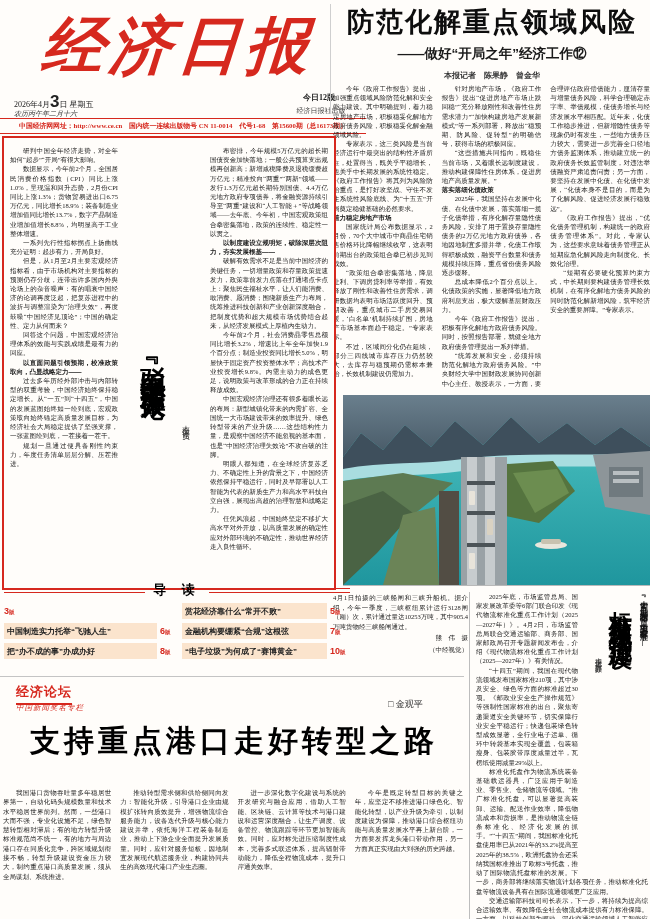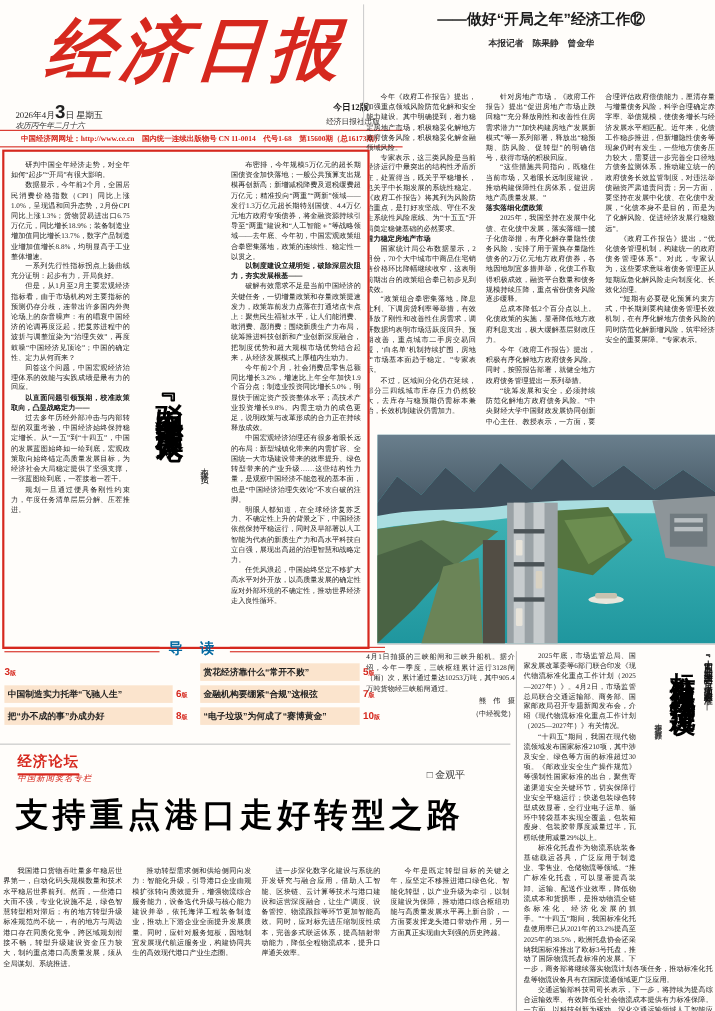--- a/index.html
+++ b/index.html
@@ -45,35 +45,35 @@
   .vhead{writing-mode:vertical-rl;text-align:center;height:100%;}
   .vhead .vt{display:block;font-family:"Liberation Sans",sans-serif;font-weight:700;font-size:25px;
              letter-spacing:3px;color:#000;}
   .vhead .vb{display:block;font-size:7.5px;margin-top:120px;margin-left:10px;color:#333;letter-spacing:2px;}
   .lead{font-family:"Liberation Sans",sans-serif;font-weight:700;font-size:6.8px;line-height:9.2px;
         text-align:justify;text-indent:2em;margin:2px 0;}
   
   .daodu{position:absolute;left:4px;top:581px;width:346px;}
   .dd-titlerow{display:flex;align-items:center;gap:8px;margin-bottom:4px;}
   .dd-line{flex:1;border-top:1px solid #d6281e;height:3px;border-bottom:1px solid #d6281e;}
-  .dd-title{color:#0369a1;font-size:13px;letter-spacing:6px;}
+  .dd-title{color:#000000;font-size:13px;letter-spacing:6px;}
   .dd-grid{display:grid;grid-template-columns:176px 168px;column-gap:2px;row-gap:4px;}
   .dd-item{display:flex;align-items:center;gap:3px;}
   .dd-text{flex:1;background:#fbe4cd;font-family:"Liberation Sans",sans-serif;font-weight:700;
            font-size:8px;padding:2.5px 3px;color:#222;white-space:nowrap;overflow:hidden;}
   .dd-page{width:20px;color:#d6281e;font-family:"Liberation Sans",sans-serif;font-weight:700;font-size:9px;text-align:left;}
   .dd-page i{font-style:normal;font-size:5.5px;}
   .hr1{position:absolute;left:0;top:676px;width:464px;height:1px;background:#c4c4c4;}
   
   .forum-label{position:absolute;left:16px;top:683px;color:#d6281e;font-size:13px;
                font-family:"Liberation Sans",sans-serif;font-weight:700;border-bottom:2px solid #d6281e;
                padding-bottom:2px;letter-spacing:1px;}
   .forum-sub{position:absolute;left:16px;top:703px;color:#d6281e;font-size:7.5px;font-style:italic;letter-spacing:1px;}
   .jgp{position:absolute;left:388px;top:698px;font-size:9px;color:#333;}
-  .forum-title{position:absolute;left:14px;top:721px;width:452px;font-size:30px;letter-spacing:4px;color:#000;white-space:nowrap;}
+  .forum-title{position:absolute;left:30px;top:721px;width:452px;font-size:30px;letter-spacing:4px;color:#000;white-space:nowrap;}
   .forum-body{position:absolute;left:3px;top:788px;width:460px;height:131px;display:flex;gap:9px;overflow:hidden;}
   .forum-body .fcol{flex:1;font-size:6.5px;line-height:9.3px;text-align:justify;overflow:hidden;}
   .fcol p{margin:0;text-indent:2em;}
   .vrule2{position:absolute;left:469px;top:592px;width:1px;height:327px;background:#bdbdbd;}
   
   .std{position:absolute;left:476px;top:592px;width:172px;height:327px;overflow:hidden;}
   .std-titleblock{float:right;width:64px;height:274px;margin-left:6px;margin-bottom:3px;
                   writing-mode:vertical-rl;text-align:start;}
   .std-side{display:block;font-size:8px;font-weight:700;letter-spacing:2px;color:#111;}
   .std-vtitle{display:block;font-family:"Liberation Sans",sans-serif;font-weight:700;font-size:23px;
@@ -88,20 +88,21 @@
 
   <div class="logo">经济日报</div>
   <div class="mh-date"><span>2026年4月</span><b>3</b><span>日  星期五</span></div>
   <div class="mh-lunar">农历丙午年二月十六</div>
   <div class="mh-r1">今日12版</div>
   <div class="mh-r2">经济日报社出版</div>
   <div class="infobar">中国经济网网址：http://www.ce.cn　国内统一连续出版物号 CN 11-0014　代号1-68　第15600期（总16173期）</div>
   <div class="mh-vrule"></div>
 
   <div class="top-head">
+    <div class="top-title hei">防范化解重点领域风险</div>
     <div class="top-sub hei">——做好“开局之年”经济工作⑫</div>
     <div class="top-by">本报记者　陈果静　曾金华</div>
   </div>
   <div class="top-body">
     <div>
         <p>今年《政府工作报告》提出，加强重点领域风险防范化解和安全能力建设。其中明确提到，着力稳定房地产市场，积极稳妥化解地方政府债务风险，积极稳妥化解金融领域风险。</p>
         <p>专家表示，这三类风险是当前经济运行中最突出的结构性矛盾所在，处置得当，既关乎平稳增长，也关乎中长期发展的系统性稳定。《政府工作报告》将其列为风险防治重点，是打好攻坚战、守住不发生系统性风险底线、为“十五五”开局奠定稳健基础的必然要求。</p>
       </div>
     <p class="subhead">着力稳定房地产市场</p>
     <div>

